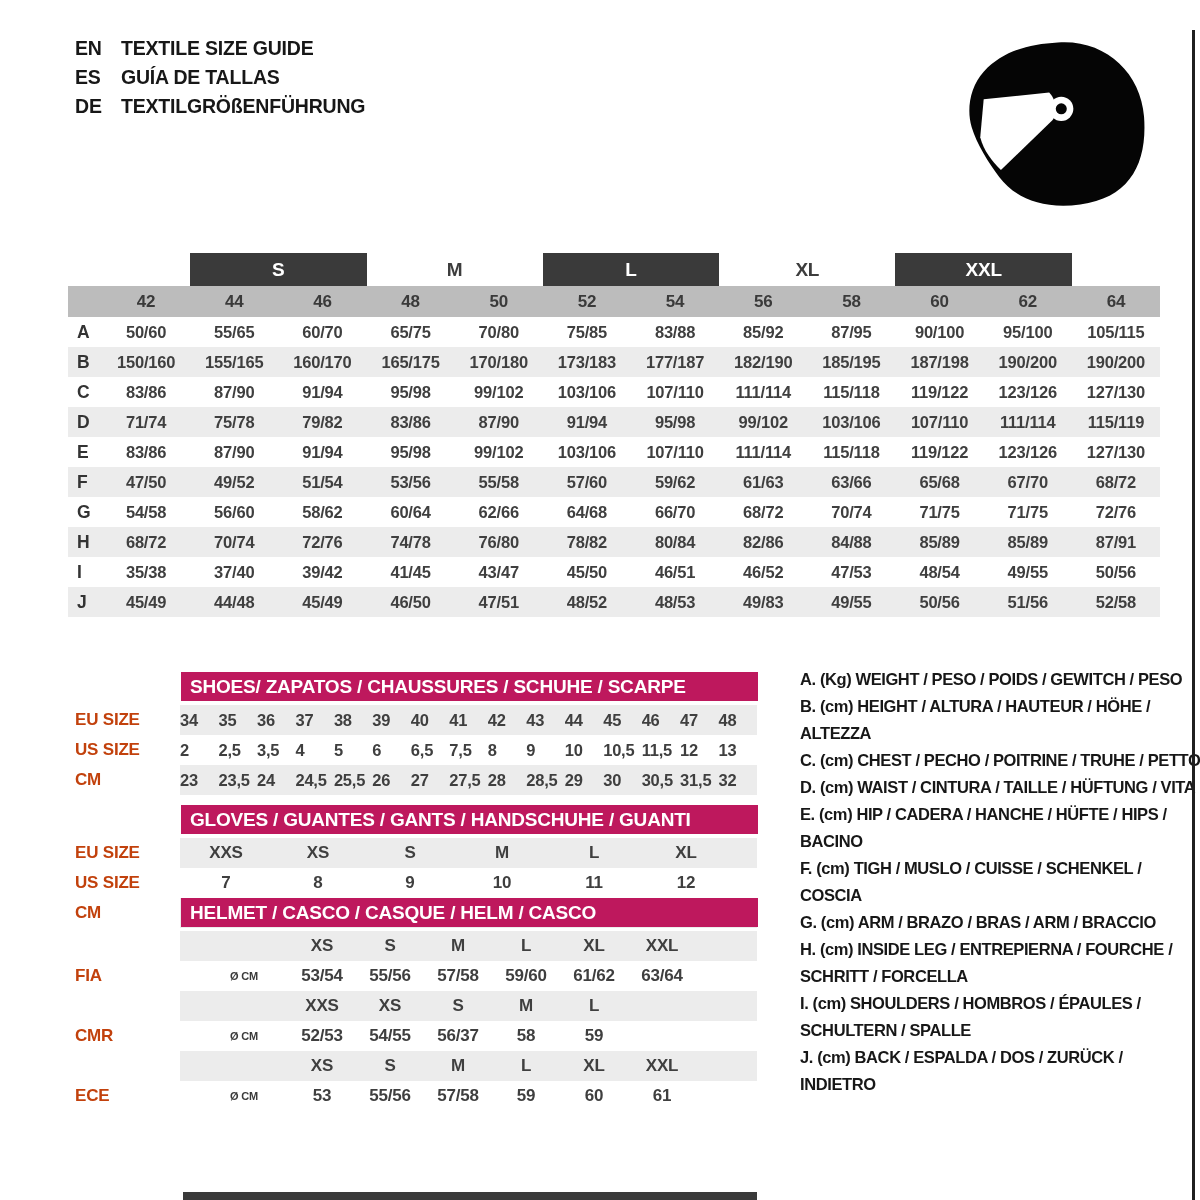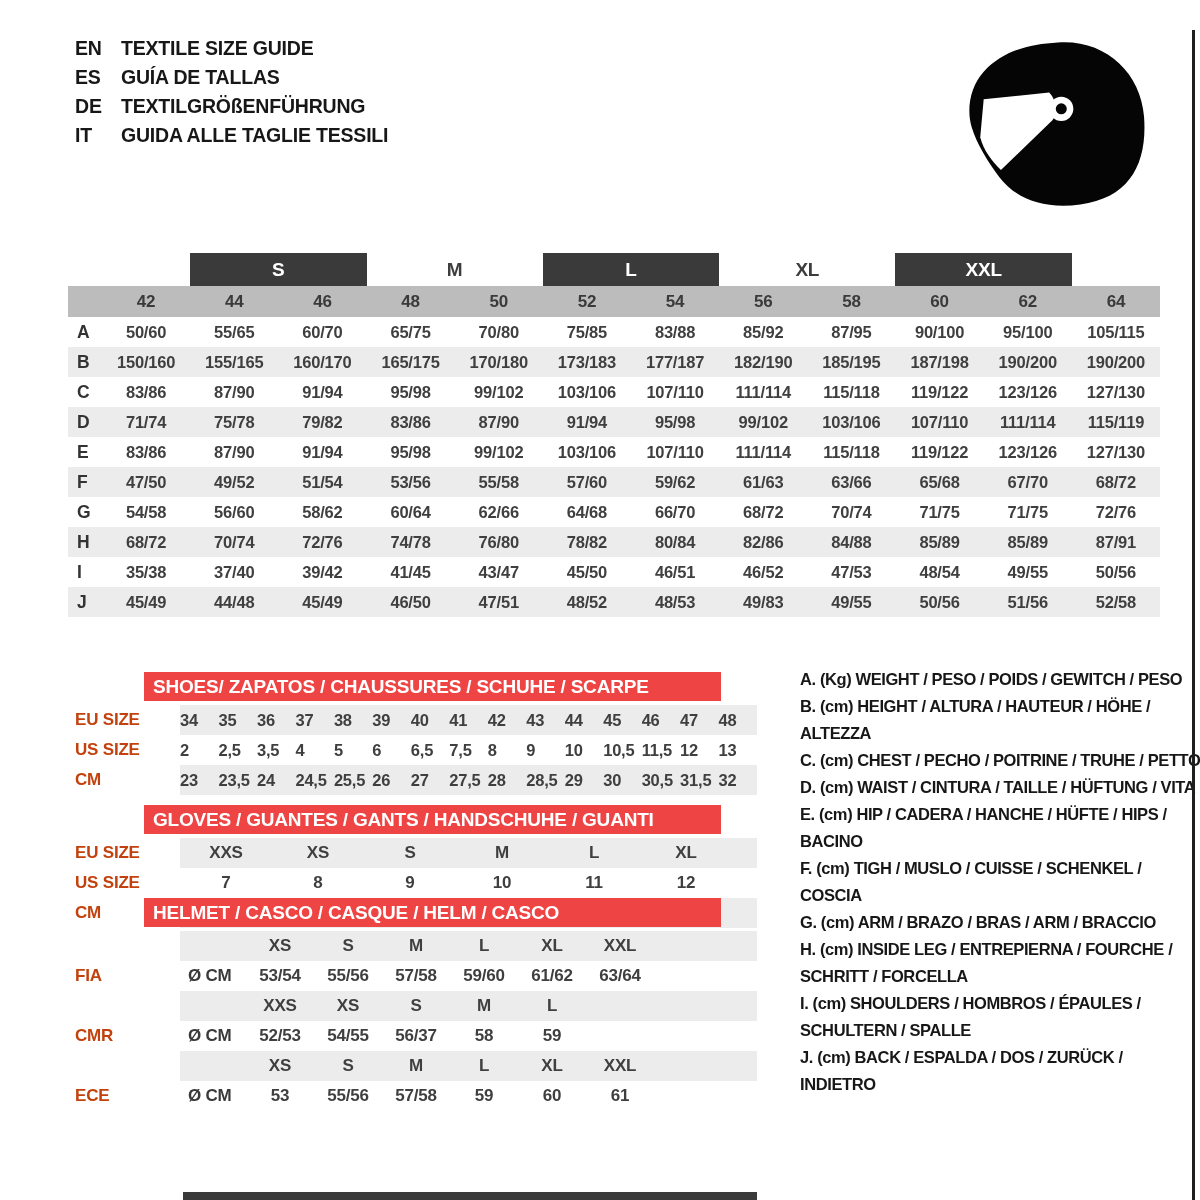--- a/index.html
+++ b/index.html
@@ -23,29 +23,29 @@
           font-size:16.5px;text-align:center;color:#3f3f3f;}
   .mt-row.mt-head{background:#bcbcbc;height:31px;line-height:31px;color:#3a3a3a;font-size:17px;}
   .mt-row.shaded{background:#ececec;}
   .mt-row .letter{text-align:left;padding-left:9px;font-size:17.5px;color:#333;}
 
   
   .block{position:absolute;left:75px;width:690px;}
   .block.shoes{top:672px;}
   .block.gloves{top:805px;}
   .block.helmets{top:898px;}
-  .block-header{margin-left:69px;width:577px;height:29px;background:#ef4444;color:#fff;
+  .block-header{margin-left:106px;width:577px;height:29px;background:#be185d;color:#fff;
                 font-size:19px;line-height:29px;padding-left:9px;box-sizing:border-box;margin-bottom:4px;}
   .block-row{display:flex;height:30px;align-items:center;}
   .row-label{width:105px;font-size:17px;color:#c2410c;}
   .row-values{width:577px;height:30px;display:flex;align-items:center;line-height:30px;}
   .row-values.shaded{background:#ececec;}
   .s-cell{flex:1 1 0;text-align:left;font-size:16.5px;}
   .g-cell{flex:0 0 92px;text-align:center;font-size:17px;}
-  .h-unit{flex:0 0 58px;text-align:left;padding-left:8px;font-size:17px;color:#3a3a3a;}
+  .h-unit{flex:0 0 58px;text-align:left;padding-left:8px;font-size:11px;color:#3a3a3a;margin-left:42px;}
   .h-cell{flex:0 0 68px;text-align:center;font-size:17px;}
 
   
   .legend{position:absolute;left:800px;top:666px;width:402px;font-size:16.5px;line-height:27px;color:#171717;}
   .legend-item{letter-spacing:-0.4px;}
 
   
   .right-line{position:absolute;left:1192px;top:30px;width:3px;height:1170px;background:#1f1f1f;}
   .bottom-bar{position:absolute;left:183px;top:1192px;width:574px;height:8px;background:#3a3a3a;}
 </style>
@@ -59,24 +59,20 @@
         <div class="lang-code">EN</div>
         <div class="lang-label">TEXTILE SIZE GUIDE</div>
       </div>
       <div class="lang-row">
         <div class="lang-code">ES</div>
         <div class="lang-label">GUÍA DE TALLAS</div>
       </div>
       <div class="lang-row">
         <div class="lang-code">DE</div>
         <div class="lang-label">TEXTILGRÖßENFÜHRUNG</div>
-      </div>
-      <div class="lang-row">
-        <div class="lang-code">IT</div>
-        <div class="lang-label">GUIDA ALLE TAGLIE TESSILI</div>
       </div>
     </div>
 
   <div class="helmet-icon">
     <svg width="200" height="175" viewBox="0 0 116 100">
       <path d="M55 3 C82 1 103 20 105 46 C107 73 97 93 68 97 C46 100 30 93 21 81 C15 73 8 62 5 52 C2 42 4 29 12 20 C23 8 38 4 55 3 Z" fill="#050505"></path>
       <path d="M12 36 L50 32 C54 36 55 44 52 48 L22 77 C17 72 12 66 10 58 Z" fill="#ffffff"></path>
       <circle cx="57" cy="41.5" r="7" fill="#ffffff"></circle>
       <circle cx="57" cy="41.5" r="3.2" fill="#050505"></circle>
     </svg>

